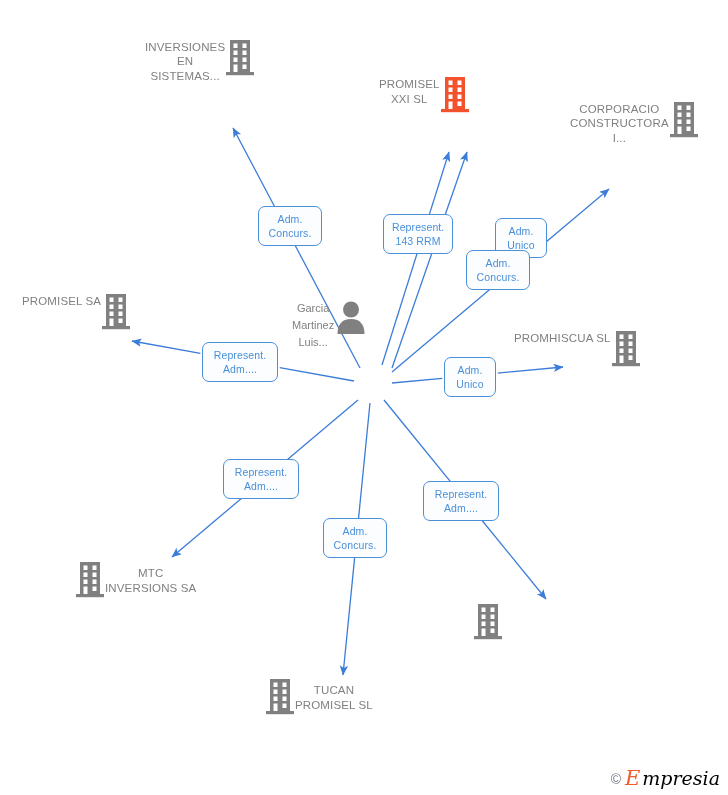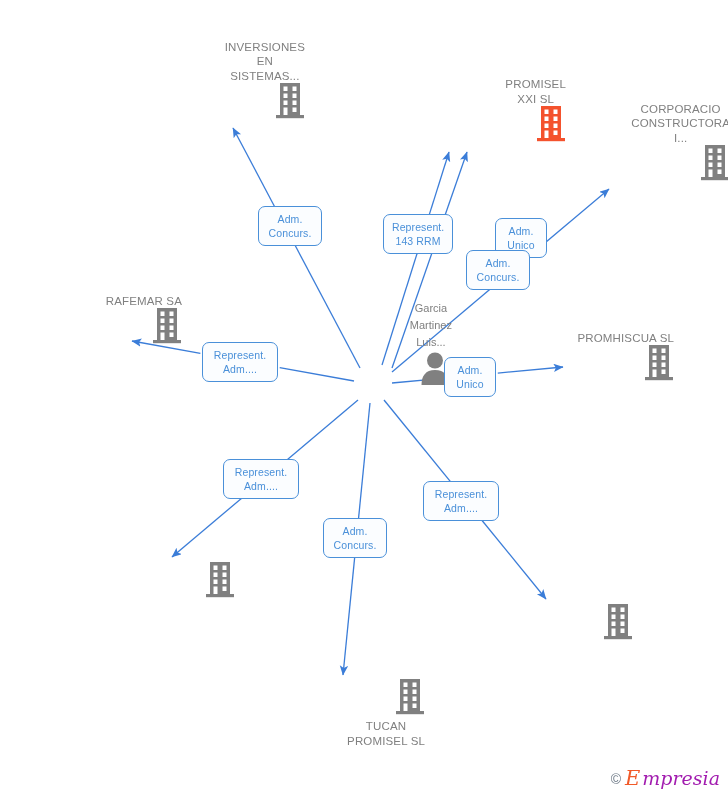--- a/index.html
+++ b/index.html
@@ -22,22 +22,22 @@
     position: absolute;
     left: 0;
     top: 0;
     width: 728px;
     height: 795px;
     pointer-events: none;
   }
   .node {
     position: absolute;
     display: flex;
-    flex-direction: column;
-    align-items: flex-end;
+    flex-direction: row;
+    align-items: flex-start;
     width: 160px;
     margin-left: -80px;
   }
   .node-label {
     font-size: 11.5px;
     line-height: 14.5px;
     color: #808080;
     text-align: center;
     letter-spacing: 0.15px;
     white-space: pre-line;
@@ -87,21 +87,21 @@
     font-size: 14px;
   }
   #watermark .wm-e {
     color: #f15a29;
     font-family: "DejaVu Serif", serif;
     font-style: italic;
     font-size: 21px;
     line-height: 21px;
   }
   #watermark .wm-rest {
-    color: #a21caf;
+    color: #000000;
     font-family: "DejaVu Serif", serif;
     font-style: italic;
     font-size: 19px;
     line-height: 21px;
     margin-left: -2px;
   }
 </style>
 </head>
 <body>
 
@@ -165,21 +165,21 @@
             <rect x="8.5" y="10.5" width="4" height="4.5" fill="#ffffff"></rect>
             <rect x="17.5" y="10.5" width="4" height="4.5" fill="#ffffff"></rect>
             <rect x="8.5" y="17.5" width="4" height="4.5" fill="#ffffff"></rect>
             <rect x="17.5" y="17.5" width="4" height="4.5" fill="#ffffff"></rect>
             <rect x="8.5" y="24.5" width="4" height="7.5" fill="#ffffff"></rect>
             <rect x="17.5" y="24.5" width="4" height="4.5" fill="#ffffff"></rect>
             <rect x="1" y="32" width="28" height="3.2" fill="#808080"></rect>
           </svg>
         </span>
       </div>
-      <div class="node" style="left: 486px; top: 77px;">
+      <div class="node" style="left: 459px; top: 77px;">
         <div class="node-label">PROMISEL
 XXI SL</div>
         <span class="node-icon">
           <svg width="30" height="36" viewBox="0 0 30 36">
             <rect x="5" y="0" width="20" height="32" fill="#f4522d"></rect>
             <rect x="8.5" y="3.5" width="4" height="4.5" fill="#ffffff"></rect>
             <rect x="17.5" y="3.5" width="4" height="4.5" fill="#ffffff"></rect>
             <rect x="8.5" y="10.5" width="4" height="4.5" fill="#ffffff"></rect>
             <rect x="17.5" y="10.5" width="4" height="4.5" fill="#ffffff"></rect>
             <rect x="8.5" y="17.5" width="4" height="4.5" fill="#ffffff"></rect>
@@ -203,21 +203,21 @@
             <rect x="17.5" y="10.5" width="4" height="4.5" fill="#ffffff"></rect>
             <rect x="8.5" y="17.5" width="4" height="4.5" fill="#ffffff"></rect>
             <rect x="17.5" y="17.5" width="4" height="4.5" fill="#ffffff"></rect>
             <rect x="8.5" y="24.5" width="4" height="7.5" fill="#ffffff"></rect>
             <rect x="17.5" y="24.5" width="4" height="4.5" fill="#ffffff"></rect>
             <rect x="1" y="32" width="28" height="3.2" fill="#808080"></rect>
           </svg>
         </span>
       </div>
       <div class="node" style="left: 102px; top: 293.5px;">
-        <div class="node-label">RAFEMAR SA</div>
+        <div class="node-label">PROMISEL SA</div>
         <span class="node-icon">
           <svg width="30" height="36" viewBox="0 0 30 36">
             <rect x="5" y="0" width="20" height="32" fill="#808080"></rect>
             <rect x="8.5" y="3.5" width="4" height="4.5" fill="#ffffff"></rect>
             <rect x="17.5" y="3.5" width="4" height="4.5" fill="#ffffff"></rect>
             <rect x="8.5" y="10.5" width="4" height="4.5" fill="#ffffff"></rect>
             <rect x="17.5" y="10.5" width="4" height="4.5" fill="#ffffff"></rect>
             <rect x="8.5" y="17.5" width="4" height="4.5" fill="#ffffff"></rect>
             <rect x="17.5" y="17.5" width="4" height="4.5" fill="#ffffff"></rect>
             <rect x="8.5" y="24.5" width="4" height="7.5" fill="#ffffff"></rect>
@@ -251,20 +251,22 @@
             <rect x="17.5" y="3.5" width="4" height="4.5" fill="#ffffff"></rect>
             <rect x="8.5" y="10.5" width="4" height="4.5" fill="#ffffff"></rect>
             <rect x="17.5" y="10.5" width="4" height="4.5" fill="#ffffff"></rect>
             <rect x="8.5" y="17.5" width="4" height="4.5" fill="#ffffff"></rect>
             <rect x="17.5" y="17.5" width="4" height="4.5" fill="#ffffff"></rect>
             <rect x="8.5" y="24.5" width="4" height="7.5" fill="#ffffff"></rect>
             <rect x="17.5" y="24.5" width="4" height="4.5" fill="#ffffff"></rect>
             <rect x="1" y="32" width="28" height="3.2" fill="#808080"></rect>
           </svg>
         </span>
+        <div class="node-label below">MTC
+INVERSIONS SA</div>
       </div>
       <div class="node" style="left: 553px; top: 604px;">
         <span class="node-icon">
           <svg width="30" height="36" viewBox="0 0 30 36">
             <rect x="5" y="0" width="20" height="32" fill="#808080"></rect>
             <rect x="8.5" y="3.5" width="4" height="4.5" fill="#ffffff"></rect>
             <rect x="17.5" y="3.5" width="4" height="4.5" fill="#ffffff"></rect>
             <rect x="8.5" y="10.5" width="4" height="4.5" fill="#ffffff"></rect>
             <rect x="17.5" y="10.5" width="4" height="4.5" fill="#ffffff"></rect>
             <rect x="8.5" y="17.5" width="4" height="4.5" fill="#ffffff"></rect>

